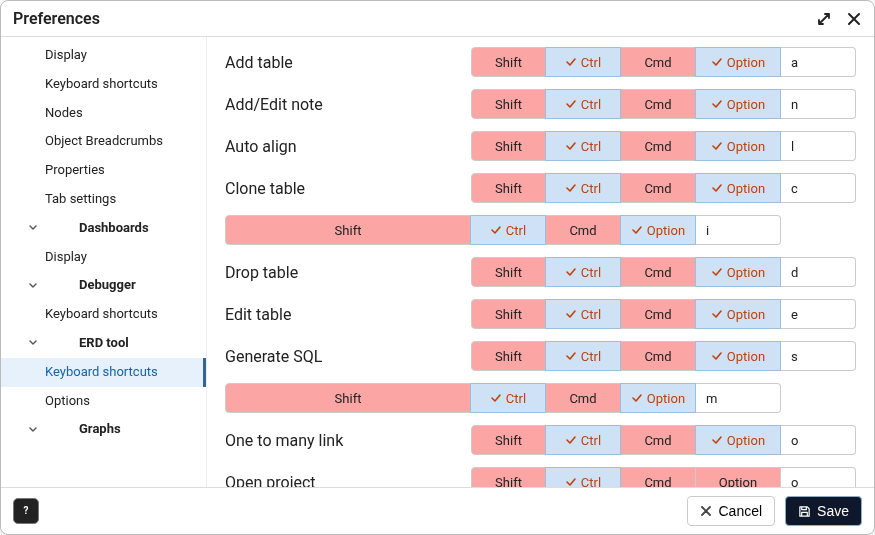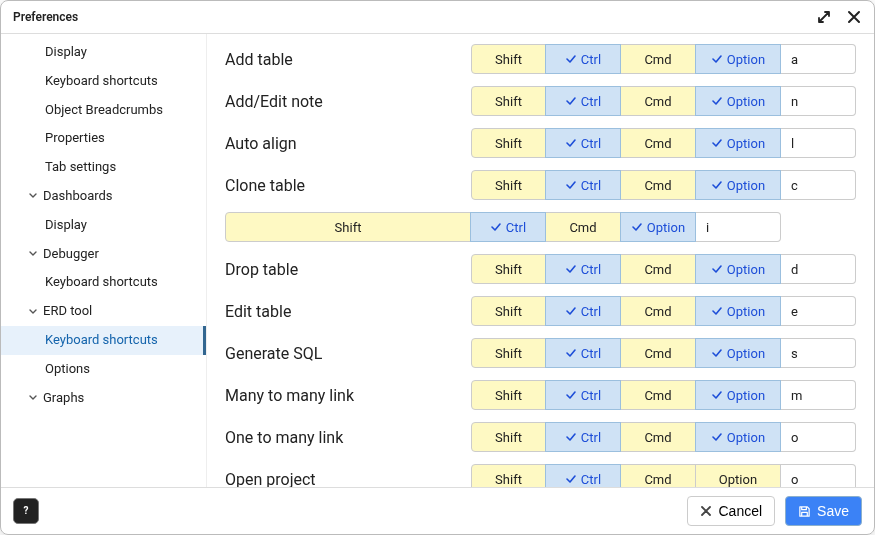--- a/index.html
+++ b/index.html
@@ -22,21 +22,21 @@
   }
   .title-bar {
     display: flex;
     align-items: center;
     justify-content: space-between;
     padding: 8px 12px;
     border-bottom: 1px solid #ddd;
   }
   .title-bar .title {
     font-weight: 600;
-    font-size: 12px;
+    font-size: 16px;
   }
   .title-bar .title-icons { display: flex; gap: 14px; align-items: center; }
   .icon-btn {
     cursor: pointer;
     display: inline-flex;
     align-items: center;
     justify-content: center;
     width: 16px;
     height: 16px;
   }
@@ -55,21 +55,21 @@
   .sidebar::-webkit-scrollbar-thumb { background: #c9c9c9; border-radius: 4px; }
   .tree { padding: 4px 0 8px 0; }
   .node-label {
     display: flex;
     align-items: center;
     padding: 4px 8px 4px 26px;
     font-size: 13px;
     line-height: 1.6;
     cursor: pointer;
   }
-  .node-label.parent { font-weight: 400; }
+  .node-label.parent { font-weight: 700; gap: 36px; }
   .node-chevron {
     width: 12px;
     display: inline-flex;
     justify-content: center;
     margin-right: 4px;
   }
   .node-label.child {
     padding-left: 44px;
     position: relative;
   }
@@ -104,30 +104,30 @@
   .shortcut-label {
     font-size: 16px;
     padding-right: 10px;
   }
   .toggle-btn {
     height: 30px;
     display: flex;
     align-items: center;
     justify-content: center;
     border: 1px solid #ccc;
-    background: #fef9c3;
+    background: #fca5a5;
     font-size: 13px;
     cursor: pointer;
     margin-left: -1px;
   }
   .toggle-btn.first { border-radius: 4px 0 0 4px; margin-left: 0; }
   .toggle-btn.active {
     background: #cfe2f5;
     border-color: #9bbfde;
-    color: #1d4ed8;
+    color: #c2410c;
     z-index: 1;
     position: relative;
   }
   .toggle-btn .check {
     margin-right: 4px;
     display: inline-flex;
   }
   .key-input {
     height: 30px;
     display: flex;
@@ -152,21 +152,21 @@
     align-items: center;
     gap: 6px;
     padding: 6px 12px;
     border: 1px solid #ccc;
     border-radius: 4px;
     background: #fff;
     font-size: 14px;
     cursor: pointer;
   }
   .btn.primary {
-    background: #3b82f6;
+    background: #0f172a;
     border-color: #8cb0cc;
     color: #fff;
   }
   .help-btn {
     width: 26px;
     height: 26px;
     border: 1px solid #777;
     border-radius: 5px;
     display: inline-flex;
     align-items: center;
@@ -202,20 +202,23 @@
   <div class="body">
     <div class="sidebar">
       <div class="tree" id="tree">
           <div class="node-label child">
             <span>Display</span>
           </div>
           <div class="node-label child">
             <span>Keyboard shortcuts</span>
           </div>
           <div class="node-label child">
+            <span>Nodes</span>
+          </div>
+          <div class="node-label child">
             <span>Object Breadcrumbs</span>
           </div>
           <div class="node-label child">
             <span>Properties</span>
           </div>
           <div class="node-label child">
             <span>Tab settings</span>
           </div>
           <div class="node-label parent">
             <span class="node-chevron">
@@ -481,21 +484,20 @@
                 <path d="M2 6 L5 9 L10 3" stroke="currentColor" stroke-width="1.6" fill="none" stroke-linecap="round" stroke-linejoin="round"></path>
               </svg>
             </span>
             <span>Option</span>
           </div>
           <div class="key-input">
             <span>s</span>
           </div>
         </div>
         <div class="shortcut-row">
-          <div class="shortcut-label">Many to many link</div>
           <div class="toggle-btn first">
             <span>Shift</span>
           </div>
           <div class="toggle-btn active">
             <span class="check">
               <svg width="12" height="12" viewBox="0 0 12 12">
                 <path d="M2 6 L5 9 L10 3" stroke="currentColor" stroke-width="1.6" fill="none" stroke-linecap="round" stroke-linejoin="round"></path>
               </svg>
             </span>
             <span>Ctrl</span>

